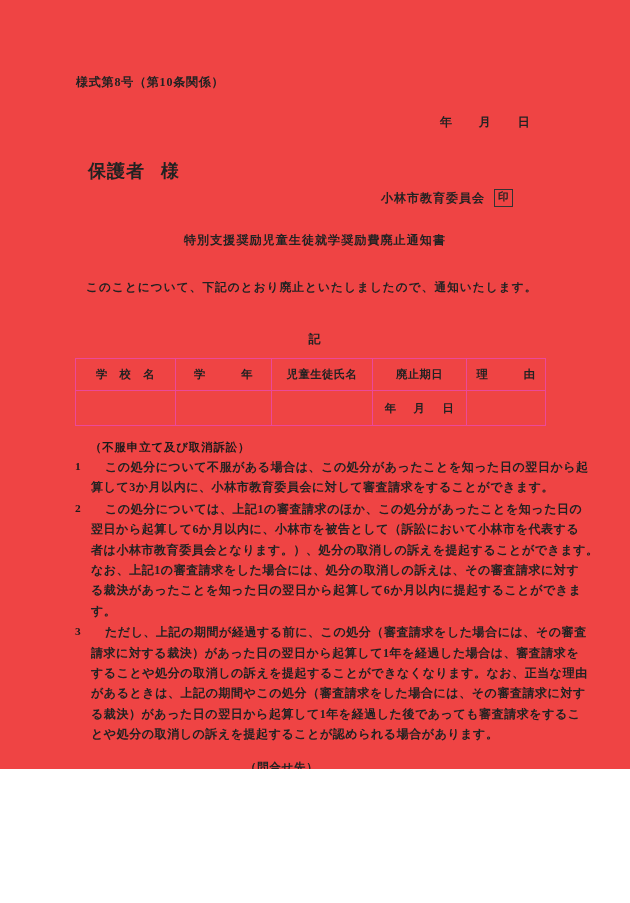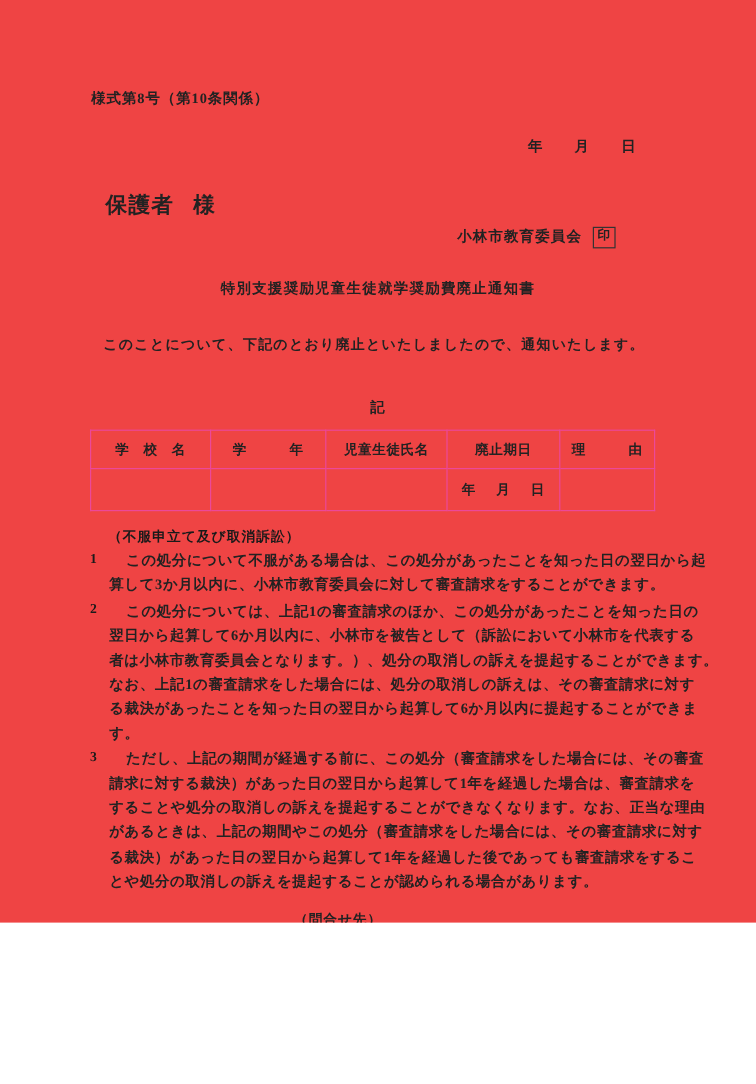--- a/index.html
+++ b/index.html
@@ -60,21 +60,21 @@
     letter-spacing: 1px;
   }
   .addressee .gap { display: inline-block; width: 16px; }
 
   .issuer {
     left: 381px;
     top: 189px;
     font-size: 12px;
     letter-spacing: 1px;
     display: flex;
-    align-items: center;
+    align-items: flex-end;
   }
   .seal-box {
     display: inline-block;
     border: 1px solid #333;
     font-size: 10.5px;
     line-height: 1;
     padding: 2px 3px 3px 3px;
     margin-left: 9px;
     letter-spacing: 0;
     color: #222;

